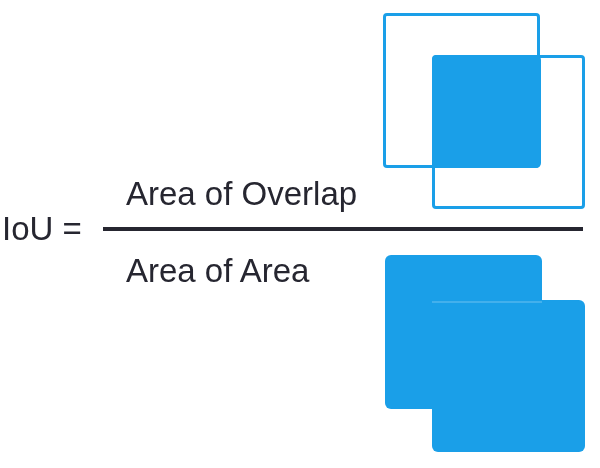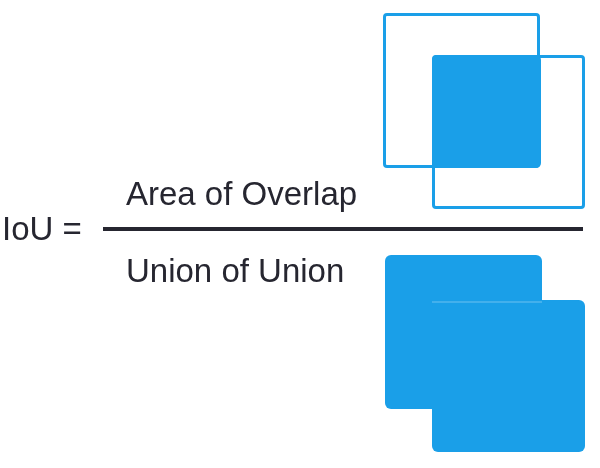--- a/index.html
+++ b/index.html
@@ -66,21 +66,21 @@
 <body>
 
 <div class="stage">
 
   <div class="txt numerator-label">Area of Overlap</div>
 
   <div class="txt iou-label">IoU =</div>
 
   <div class="fraction-bar"></div>
 
-  <div class="txt denominator-label">Union of Union</div>
+  <div class="txt denominator-label">Area of Area</div>
 
   <div>
     <div class="box outline box-a-outline"></div>
     <div class="box outline box-b-outline"></div>
     <div class="box filled intersection-fill"></div>
   </div>
 
   <div>
     <div class="box filled union-box-a"></div>
     <div class="box filled union-box-b">

